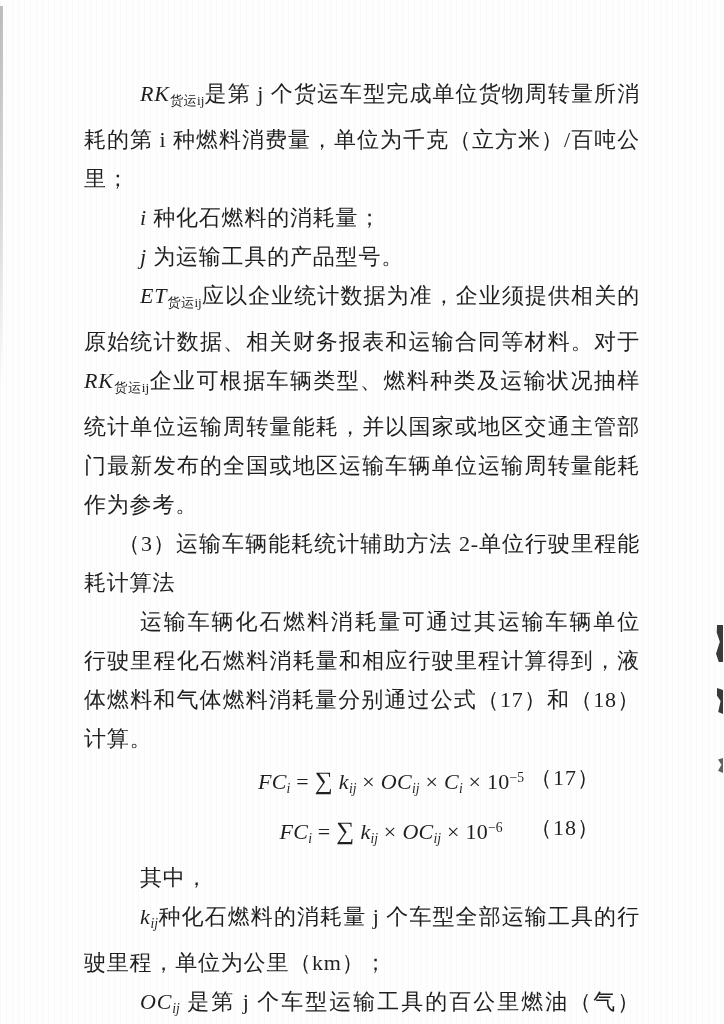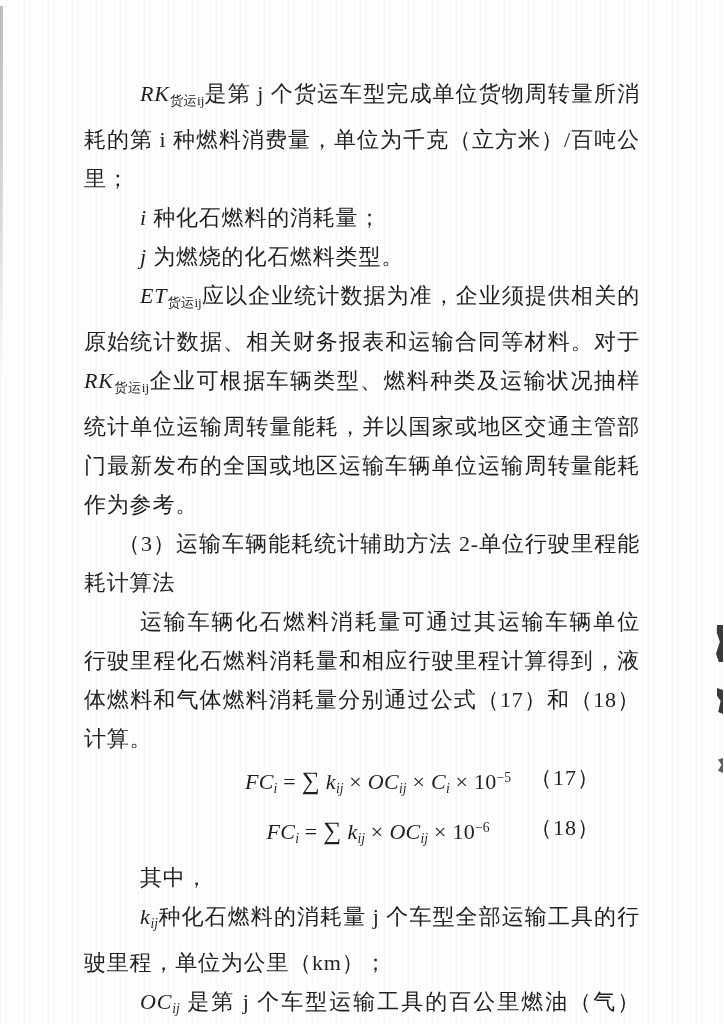--- a/index.html
+++ b/index.html
@@ -27,21 +27,21 @@
   }
   .content p { margin: 0; text-align: justify; }
   p.indent-deep   { text-indent: 56px; }
   p.indent-normal { text-indent: 34px; }
   p.formula {
     text-align: center;
     text-indent: 0;
     position: relative;
     letter-spacing: 0.3px;
   }
-  .fbody { position: relative; left: 16px; }
+  .fbody { position: relative; left: 29px; }
   .seg-ivar { font-style: italic; }
   .seg-sub  { font-size: 0.6em; vertical-align: -0.3em; letter-spacing: 0; }
   .seg-isub { font-style: italic; font-size: 0.62em; vertical-align: -0.3em; letter-spacing: 0; }
   .seg-sup  { font-size: 0.62em; vertical-align: 0.5em; letter-spacing: 0; }
   .seg-sum  { font-size: 1.15em; }
   .eq-num {
     position: absolute;
     right: 40px;
     top: 0;
     letter-spacing: 1px;
@@ -79,21 +79,21 @@
 
 <div class="page">
   <div class="edge-streak-left"></div>
   <div class="edge-mark m1"></div>
   <div class="edge-mark m2"></div>
   <div class="edge-mark m3"></div>
 
   <div class="content" id="doc-body">
       <p class="indent-deep"><span class="seg-ivar">RK</span><span class="seg-sub">货运ij</span><span class="seg-text">是第 j 个货运车型完成单位货物周转量所消耗的第 i 种燃料消费量，单位为千克（立方米）/百吨公里；</span></p>
       <p class="indent-deep"><span class="seg-ivar">i </span><span class="seg-text">种化石燃料的消耗量；</span></p>
-      <p class="indent-deep"><span class="seg-ivar">j </span><span class="seg-text">为燃烧的化石燃料类型。</span></p>
+      <p class="indent-deep"><span class="seg-ivar">j </span><span class="seg-text">为运输工具的产品型号。</span></p>
       <p class="indent-deep"><span class="seg-ivar">ET</span><span class="seg-sub">货运ij</span><span class="seg-text">应以企业统计数据为准，企业须提供相关的原始统计数据、相关财务报表和运输合同等材料。对于 </span><span class="seg-ivar">RK</span><span class="seg-sub">货运ij</span><span class="seg-text">企业可根据车辆类型、燃料种类及运输状况抽样统计单位运输周转量能耗，并以国家或地区交通主管部门最新发布的全国或地区运输车辆单位运输周转量能耗作为参考。</span></p>
       <p class="indent-normal"><span class="seg-text">（3）运输车辆能耗统计辅助方法 2-单位行驶里程能耗计算法</span></p>
       <p class="indent-deep"><span class="seg-text">运输车辆化石燃料消耗量可通过其运输车辆单位行驶里程化石燃料消耗量和相应行驶里程计算得到，液体燃料和气体燃料消耗量分别通过公式（17）和（18）计算。</span></p>
       <p class="formula"><span class="fbody"><span class="seg-ivar">FC</span><span class="seg-isub">i</span><span class="seg-text"> = </span><span class="seg-sum">∑</span><span class="seg-ivar"> k</span><span class="seg-isub">ij</span><span class="seg-text"> × </span><span class="seg-ivar">OC</span><span class="seg-isub">ij</span><span class="seg-text"> × </span><span class="seg-ivar">C</span><span class="seg-isub">i</span><span class="seg-text"> × 10</span><span class="seg-sup">−5</span></span><span class="eq-num">（17）</span></p>
       <p class="formula"><span class="fbody"><span class="seg-ivar">FC</span><span class="seg-isub">i</span><span class="seg-text"> = </span><span class="seg-sum">∑</span><span class="seg-ivar"> k</span><span class="seg-isub">ij</span><span class="seg-text"> × </span><span class="seg-ivar">OC</span><span class="seg-isub">ij</span><span class="seg-text"> × 10</span><span class="seg-sup">−6</span></span><span class="eq-num">（18）</span></p>
       <p class="indent-deep"><span class="seg-text">其中，</span></p>
       <p class="indent-deep"><span class="seg-ivar">k</span><span class="seg-isub">ij</span><span class="seg-text">种化石燃料的消耗量 j 个车型全部运输工具的行驶里程，单位为公里（km）；</span></p>
       <p class="indent-deep"><span class="seg-ivar">OC</span><span class="seg-isub">ij</span><span class="seg-text"> 是第 j 个车型运输工具的百公里燃油（气）量，单位为升/百公里或立方米/百公里（L/100km；m</span><span class="seg-sup">3</span><span class="seg-text">/100km） ；</span></p>
     </div>
 

